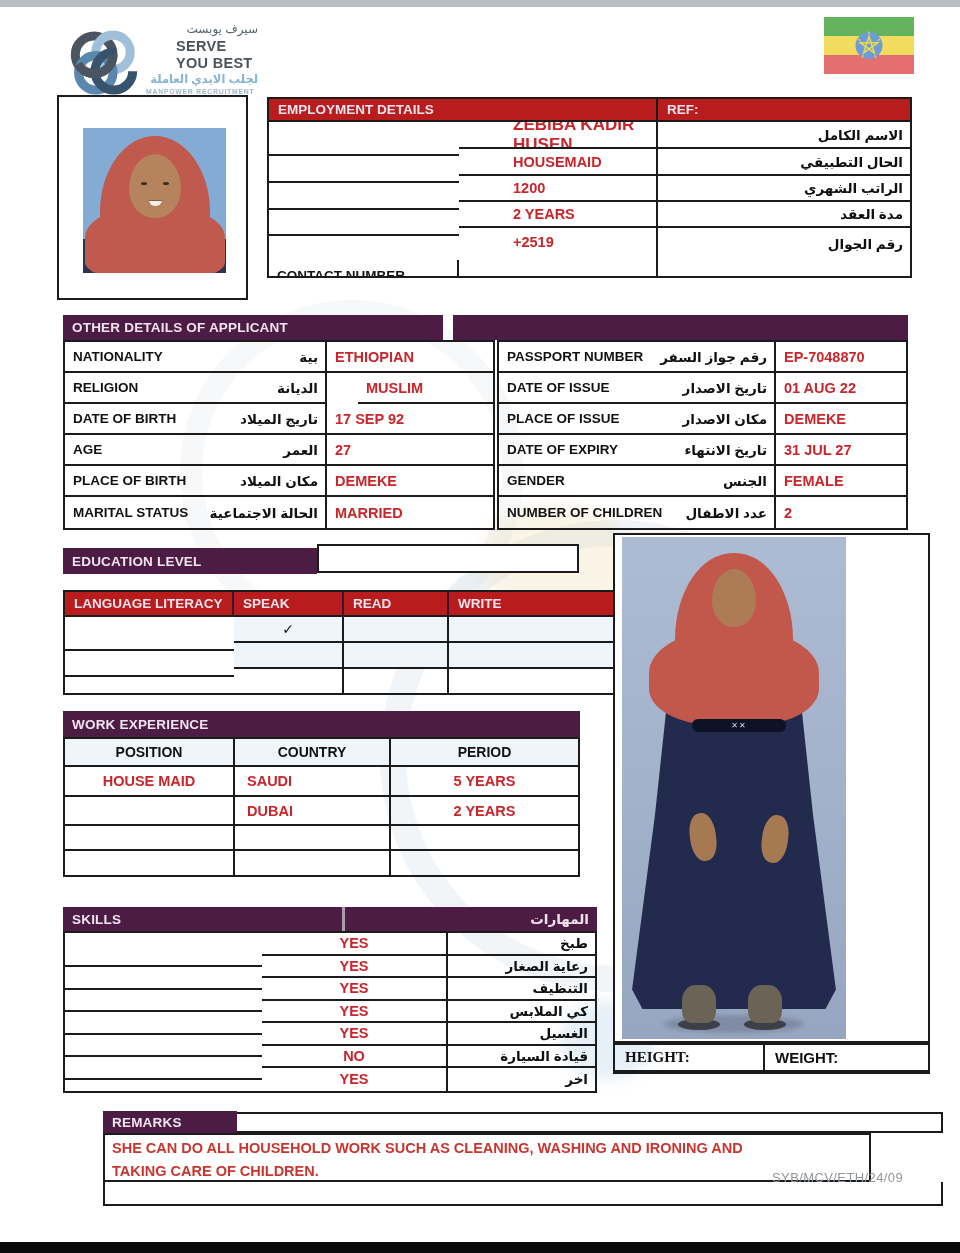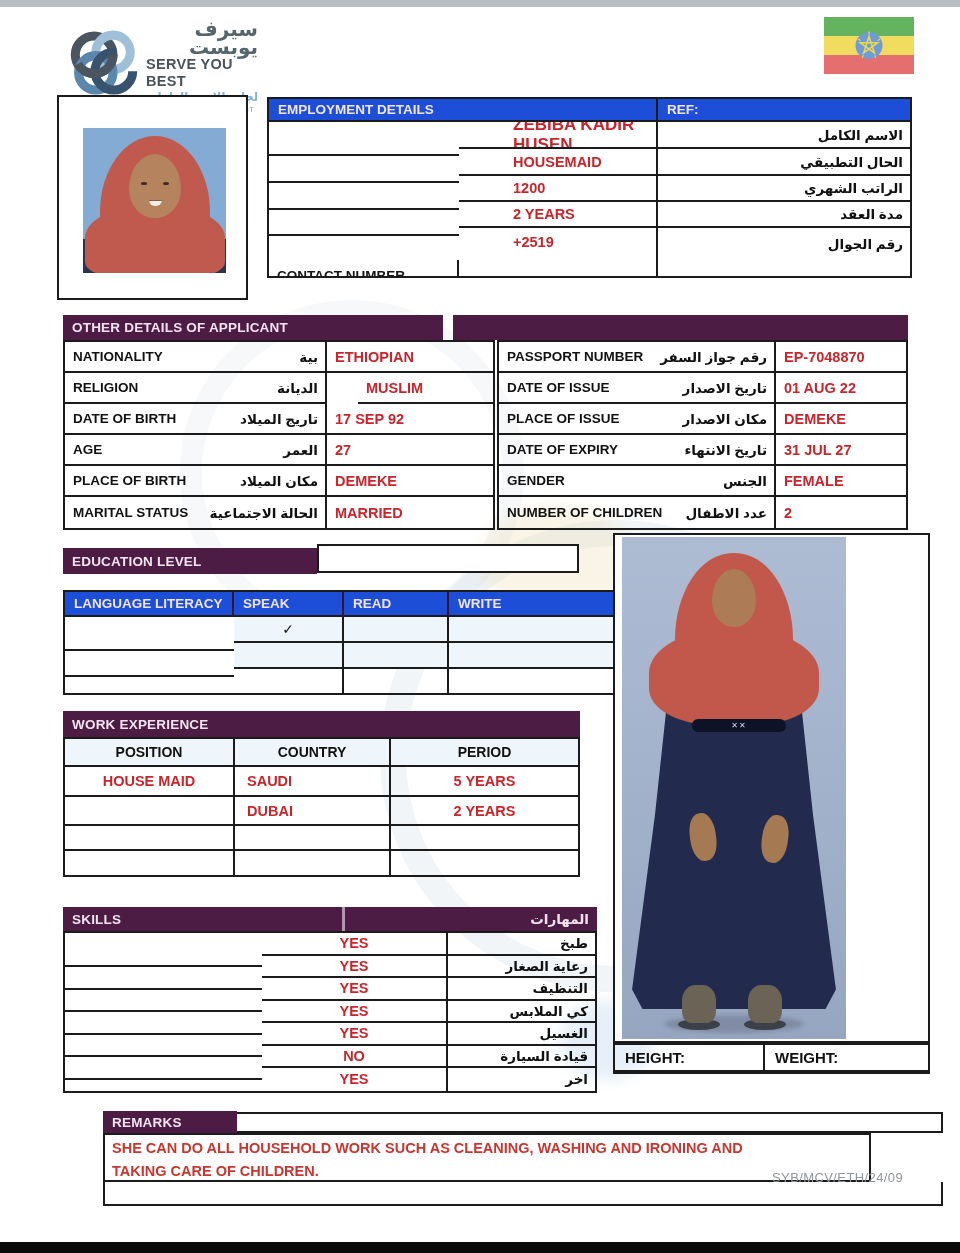--- a/index.html
+++ b/index.html
@@ -17,29 +17,29 @@
   .tbl{border:2px solid #1b1b1b;display:grid;box-sizing:border-box;z-index:2;background:transparent;}
   .cell{border-right:2px solid #1b1b1b;border-bottom:2px solid #1b1b1b;display:flex;align-items:center;
         overflow:hidden;box-sizing:border-box;background:transparent;}
   .lc{border-right:none;} .lr{border-bottom:none;}
   .lab{font-weight:700;font-size:13.5px;color:#141414;padding-left:8px;margin-top:32px;}
   .val{font-weight:700;font-size:14.5px;color:#c9252b;}
   .ar{direction:rtl;justify-content:flex-start;padding-right:7px;font-weight:700;font-size:13.5px;color:#101010;}
   .dual{justify-content:space-between;padding:0 7px 0 8px;}
   .dual .en{font-weight:700;font-size:13.5px;}
   .dual .arr{direction:rtl;font-weight:700;font-size:13.5px;}
-  .hdrcell{background:#1d4ed8;color:#f0e3ee;font-weight:700;font-size:13.5px;padding-left:9px;}
+  .hdrcell{background:#b91c1c;color:#f0e3ee;font-weight:700;font-size:13.5px;padding-left:9px;}
   .center{justify-content:center;}
   .tint{background:#eff6fb;}
   .wbox{border:2px solid #1b1b1b;background:#fff;box-sizing:border-box;z-index:2;}
   .notch{position:absolute;top:0;width:3px;height:100%;background:rgba(255,255,255,.55);}
   
   .logo-text{left:146px;top:20px;width:112px;z-index:2;}
-  .lg-ar1{direction:rtl;text-align:right;font-size:20px;font-weight:700;color:#55666d;line-height:18px;}
-  .lg-en{font-size:14.5px;font-weight:700;color:#4b5359;letter-spacing:.3px;line-height:17px;}
+  .lg-ar1{direction:rtl;text-align:right;font-size:12px;font-weight:400;color:#55666d;line-height:18px;}
+  .lg-en{font-size:14.5px;font-weight:700;color:#4b5359;letter-spacing:.3px;line-height:17px;margin-left:30px;}
   .lg-ar2{direction:rtl;text-align:right;font-size:11.5px;font-weight:700;color:#85b4d4;line-height:15px;}
   .lg-sub{font-size:6.8px;font-weight:700;color:#9db6c6;letter-spacing:.8px;line-height:10px;}
   
   .photo1{left:57px;top:95px;width:191px;height:205px;}
   .p1img{position:absolute;left:24px;top:31px;width:143px;height:145px;background:#84abd3;overflow:hidden;}
   .p1shoulder{position:absolute;bottom:0;width:46px;height:34px;background:#2a3352;}
   .p1hijab{position:absolute;left:17px;top:8px;width:110px;height:136px;background:#c05a4e;
            border-radius:52% 52% 46% 46% / 58% 58% 42% 42%;}
   .p1drape{position:absolute;left:2px;top:78px;width:140px;height:70px;background:#c05a4e;border-radius:45% 45% 20% 20%;}
   .p1face{position:absolute;left:46px;top:26px;width:52px;height:64px;background:#b5835d;border-radius:50% 50% 48% 48%/55% 55% 45% 45%;}
@@ -302,21 +302,21 @@
       <div class="p2hand" style="left:68px;top:276px;transform:rotate(-8deg);"></div>
       <div class="p2hand" style="left:140px;top:278px;transform:rotate(8deg);"></div>
       <div class="p2base" style="left:56px;"></div>
       <div class="p2base" style="left:122px;"></div>
       <div class="p2foot" style="left:60px;"></div>
       <div class="p2foot" style="left:126px;"></div>
     </div>
   </div>
 
   <div class="abs tbl" style="left:613px;top:1043px;width:317px;grid-template-columns:150px 1fr;grid-template-rows:27px;">
-    <div class="cell" style="font-weight:700;font-size:15px;padding-left:10px;">HEIGHT:</div>
+    <div class="cell" style="font-weight:700;font-size:15px;padding-left:10px;font-family:Liberation Serif, serif;">HEIGHT:</div>
     <div class="cell lc" style="font-weight:700;font-size:15px;padding-left:10px;">WEIGHT:</div>
   </div>
 
   <div class="abs pbar" style="left:103px;top:1111px;width:134px;height:22px;">REMARKS</div>
   <div class="abs wbox" style="left:237px;top:1112px;width:706px;height:21px;border-left:none;"></div>
   <div class="abs wbox remark-text" style="left:103px;top:1133px;width:768px;height:49px;">SHE CAN DO ALL HOUSEHOLD WORK SUCH AS CLEANING, WASHING AND IRONING AND TAKING CARE OF CHILDREN.</div>
   <div class="abs wbox" style="left:103px;top:1182px;width:840px;height:24px;border-top:none;"></div>
   <div class="abs refcode" style="left:772px;top:1170px;">SYB/MCV/ETH/24/09</div>
 
 </div>

